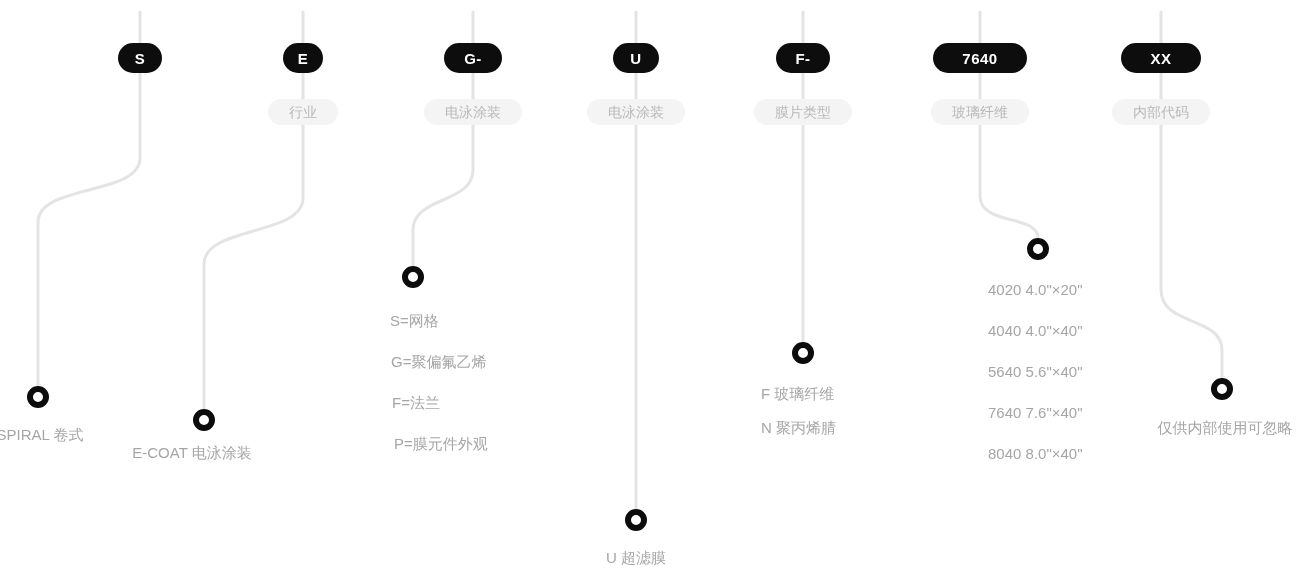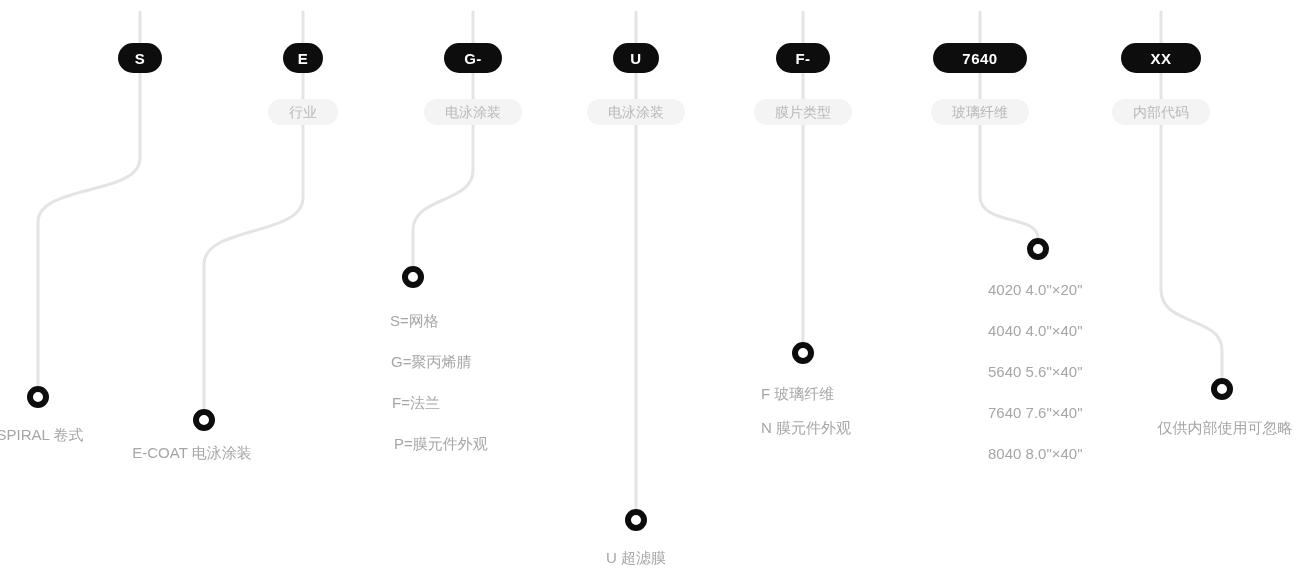--- a/index.html
+++ b/index.html
@@ -94,28 +94,28 @@
   <div class="marker" style="left:636px;top:520px"></div>
   <div class="marker" style="left:803px;top:353px"></div>
   <div class="marker" style="left:1038px;top:249px"></div>
   <div class="marker" style="left:1222px;top:389px"></div>
 
   <div class="desc centered" style="left:40px;top:426px">SPIRAL 卷式</div>
 
   <div class="desc centered" style="left:192px;top:444px">E-COAT 电泳涂装</div>
 
   <div class="desc" style="left:390px;top:312px">S=网格</div>
-  <div class="desc" style="left:391px;top:353px">G=聚丙烯腈</div>
+  <div class="desc" style="left:391px;top:353px">G=聚偏氟乙烯</div>
   <div class="desc" style="left:392px;top:394px">F=法兰</div>
   <div class="desc" style="left:394px;top:435px">P=膜元件外观</div>
 
   <div class="desc centered" style="left:636px;top:549px">U 超滤膜</div>
 
   <div class="desc" style="left:761px;top:385px">F 玻璃纤维</div>
-  <div class="desc" style="left:761px;top:419px">N 膜元件外观</div>
+  <div class="desc" style="left:761px;top:419px">N 聚丙烯腈</div>
 
   <div class="desc" style="left:988px;top:281px">4020 4.0"×20"</div>
   <div class="desc" style="left:988px;top:322px">4040 4.0"×40"</div>
   <div class="desc" style="left:988px;top:363px">5640 5.6"×40"</div>
   <div class="desc" style="left:988px;top:404px">7640 7.6"×40"</div>
   <div class="desc" style="left:988px;top:445px">8040 8.0"×40"</div>
 
   <div class="desc centered" style="left:1225px;top:419px">仅供内部使用可忽略</div>
 
 </div>

